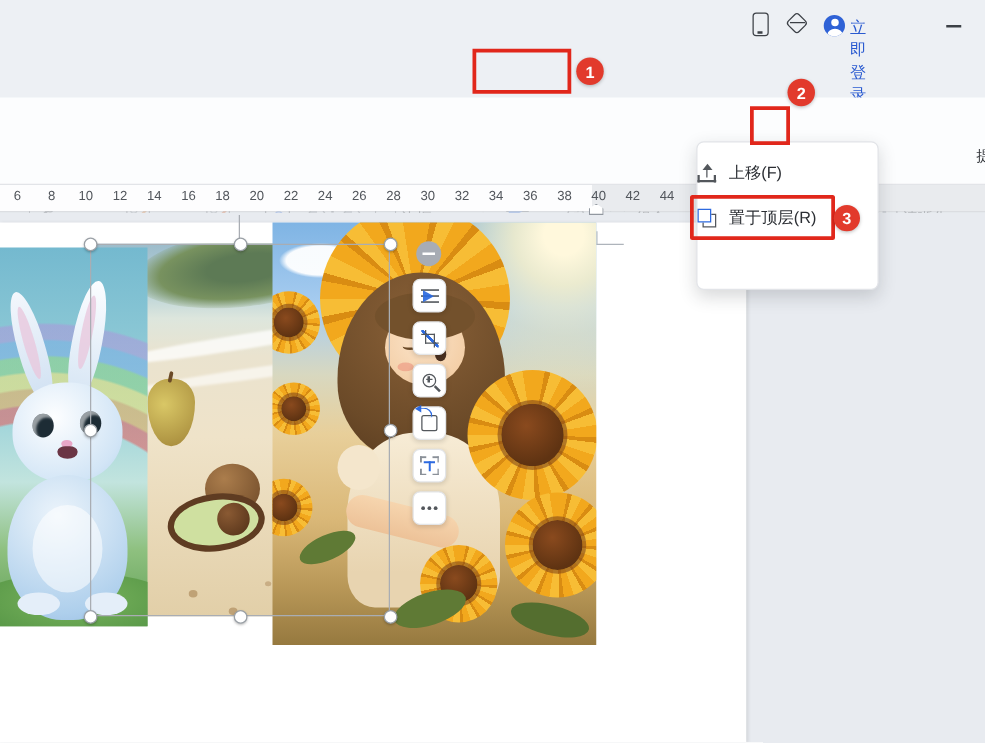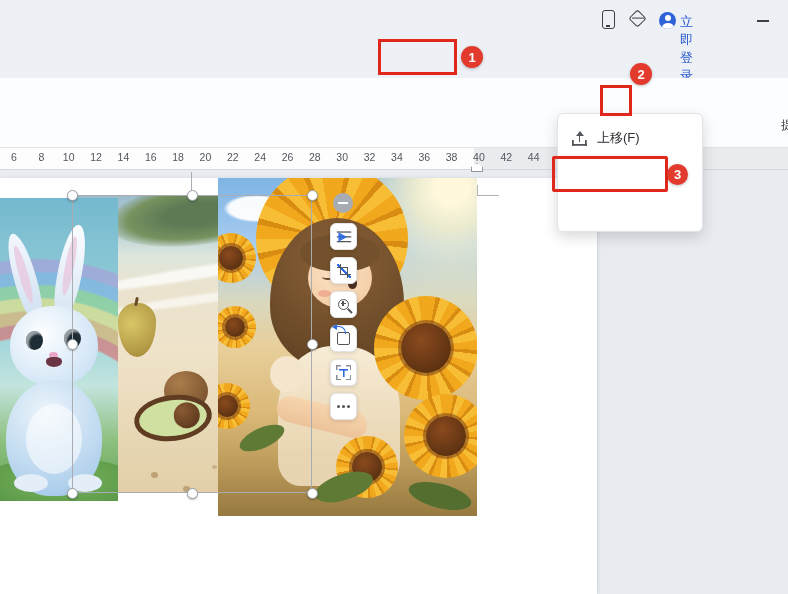--- a/index.html
+++ b/index.html
@@ -197,21 +197,21 @@
       linear-gradient(#8a9098 0 0) 0 0/5px 1.5px no-repeat, linear-gradient(#8a9098 0 0) 0 0/1.5px 5px no-repeat,
       linear-gradient(#8a9098 0 0) 100% 0/5px 1.5px no-repeat, linear-gradient(#8a9098 0 0) 100% 0/1.5px 5px no-repeat,
       linear-gradient(#8a9098 0 0) 0 100%/5px 1.5px no-repeat, linear-gradient(#8a9098 0 0) 0 100%/1.5px 5px no-repeat,
       linear-gradient(#8a9098 0 0) 100% 100%/5px 1.5px no-repeat, linear-gradient(#8a9098 0 0) 100% 100%/1.5px 5px no-repeat,
       linear-gradient(#2d6ae0 0 0) 50% 4px/9px 1.6px no-repeat, linear-gradient(#2d6ae0 0 0) 50% 55%/1.6px 8px no-repeat; }
   .i-dots { width:13px; height:3px; position:relative; }
   .i-dots::before { content:""; position:absolute; left:0; top:0; width:3px; height:3px; border-radius:50%; background:#53575c; box-shadow:5px 0 0 #53575c, 10px 0 0 #53575c; }
 
   
   .popup { position:absolute; left:557px; top:113px; width:146px; height:119px; background:#fff; border:1px solid #e2e4e8; border-radius:6px; box-shadow:0 5px 14px rgba(40,44,52,.18); z-index:30; padding-top:6px; }
-  .menu-item { height:36px; display:flex; align-items:center; padding-left:14px; gap:10px; font-size:13px; color:#2b2e33; cursor:default; }
+  .menu-item { height:36px; display:flex; align-items:center; gap:10px; font-size:13px; color:#2b2e33; cursor:default; }
   .i-front { position:relative; width:15px; height:15px; }
   .i-front::before { content:""; position:absolute; right:0; bottom:0; width:9px; height:9px; border:1.5px solid #53575c; }
   .i-front::after { content:""; position:absolute; left:0; top:0; width:9px; height:9px; border:1.6px solid #2d6ae0; background:#fff; }
   .i-float { position:relative; width:15px; height:15px;
     background:linear-gradient(#53575c 0 0) 50% 1px/15px 1.5px no-repeat, linear-gradient(#53575c 0 0) 50% 100%/15px 1.5px no-repeat; }
   .i-float::before { content:""; position:absolute; left:3.2px; top:3.2px; width:7px; height:7px; border:1.5px solid #2d6ae0; background:#fff; transform:rotate(45deg); }
 
   .clip-label { position:absolute; left:781px; top:117px; width:7px; height:16px; overflow:hidden; font-size:12px; color:#33363b; }
 </style>
 </head>
@@ -422,17 +422,21 @@
     <div class="fbtn" style="top:223px;">
         <span class="i-dots"></span>
       </div>
   </div>
 
   <div class="popup">
     <div class="menu-item">
       <span class="i-moveup"></span>
       <span>上移(F)</span>
     </div>
+    <div class="menu-item">
+      <span class="i-front"></span>
+      <span>置于顶层(R)</span>
+    </div>
   </div>
   <div class="annot" style="left:552px;top:156px;width:116px;height:36px;border-radius:2px;"></div>
   <div class="badge" style="left:667px;top:164px;width:21px;height:21px;">3</div>
 
 </div>
 
 </body></html>

